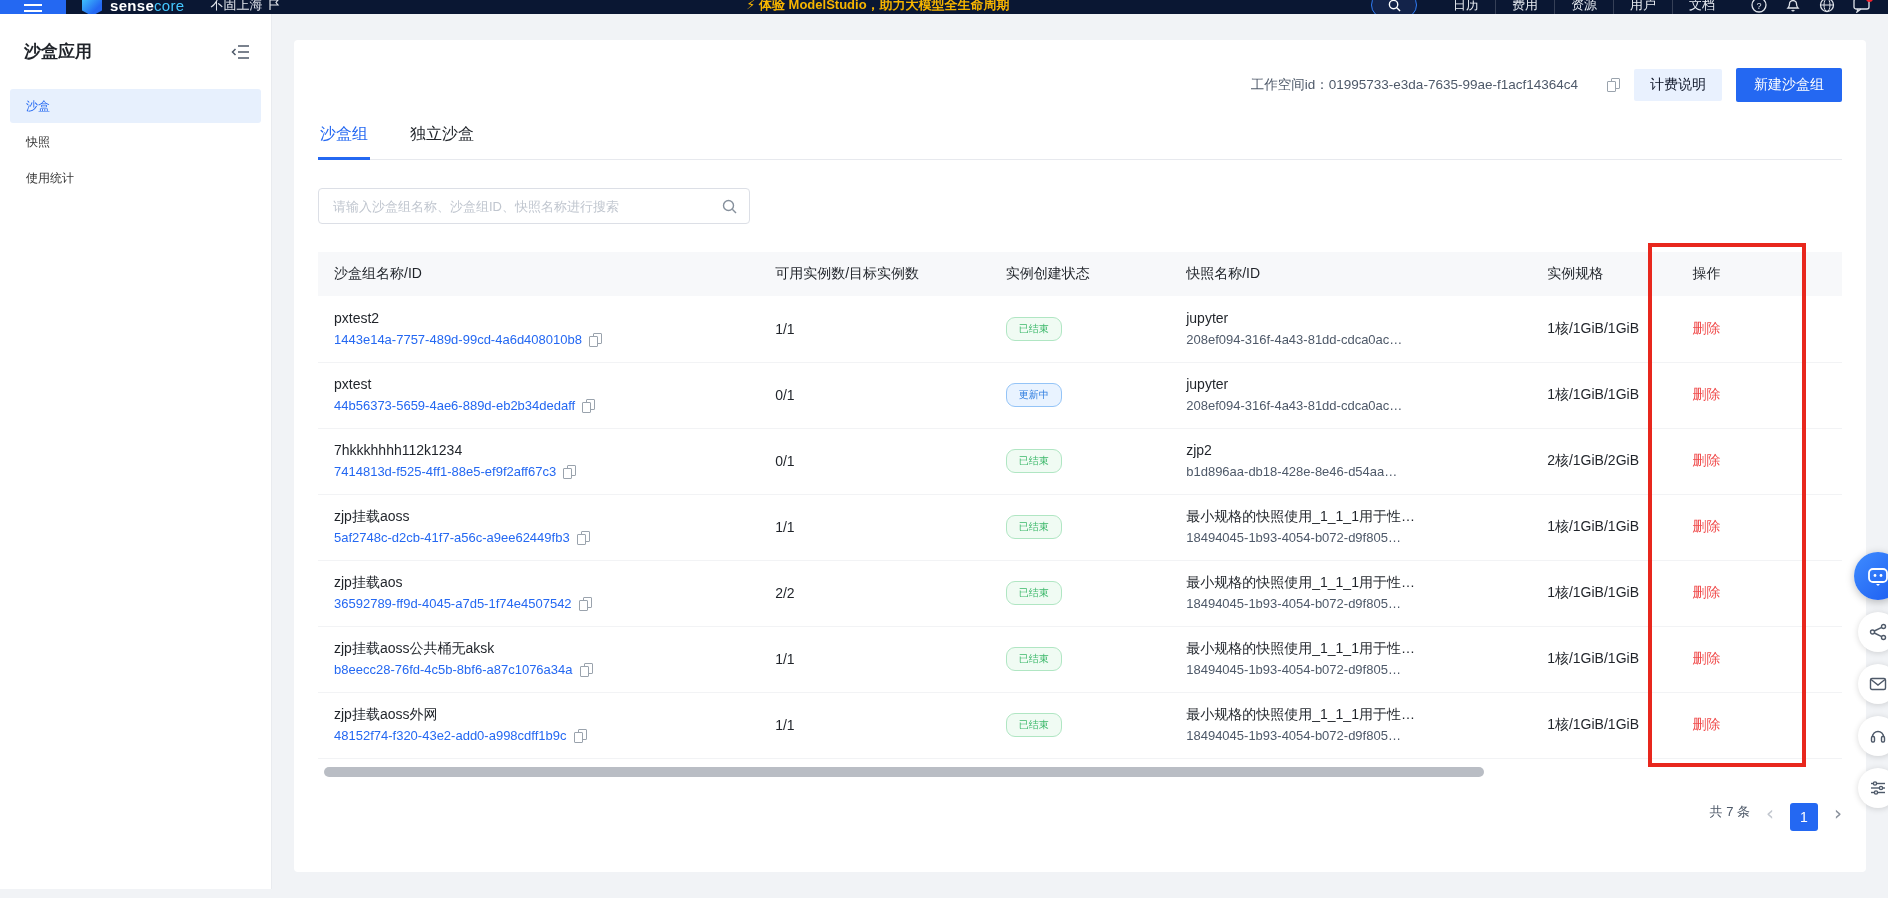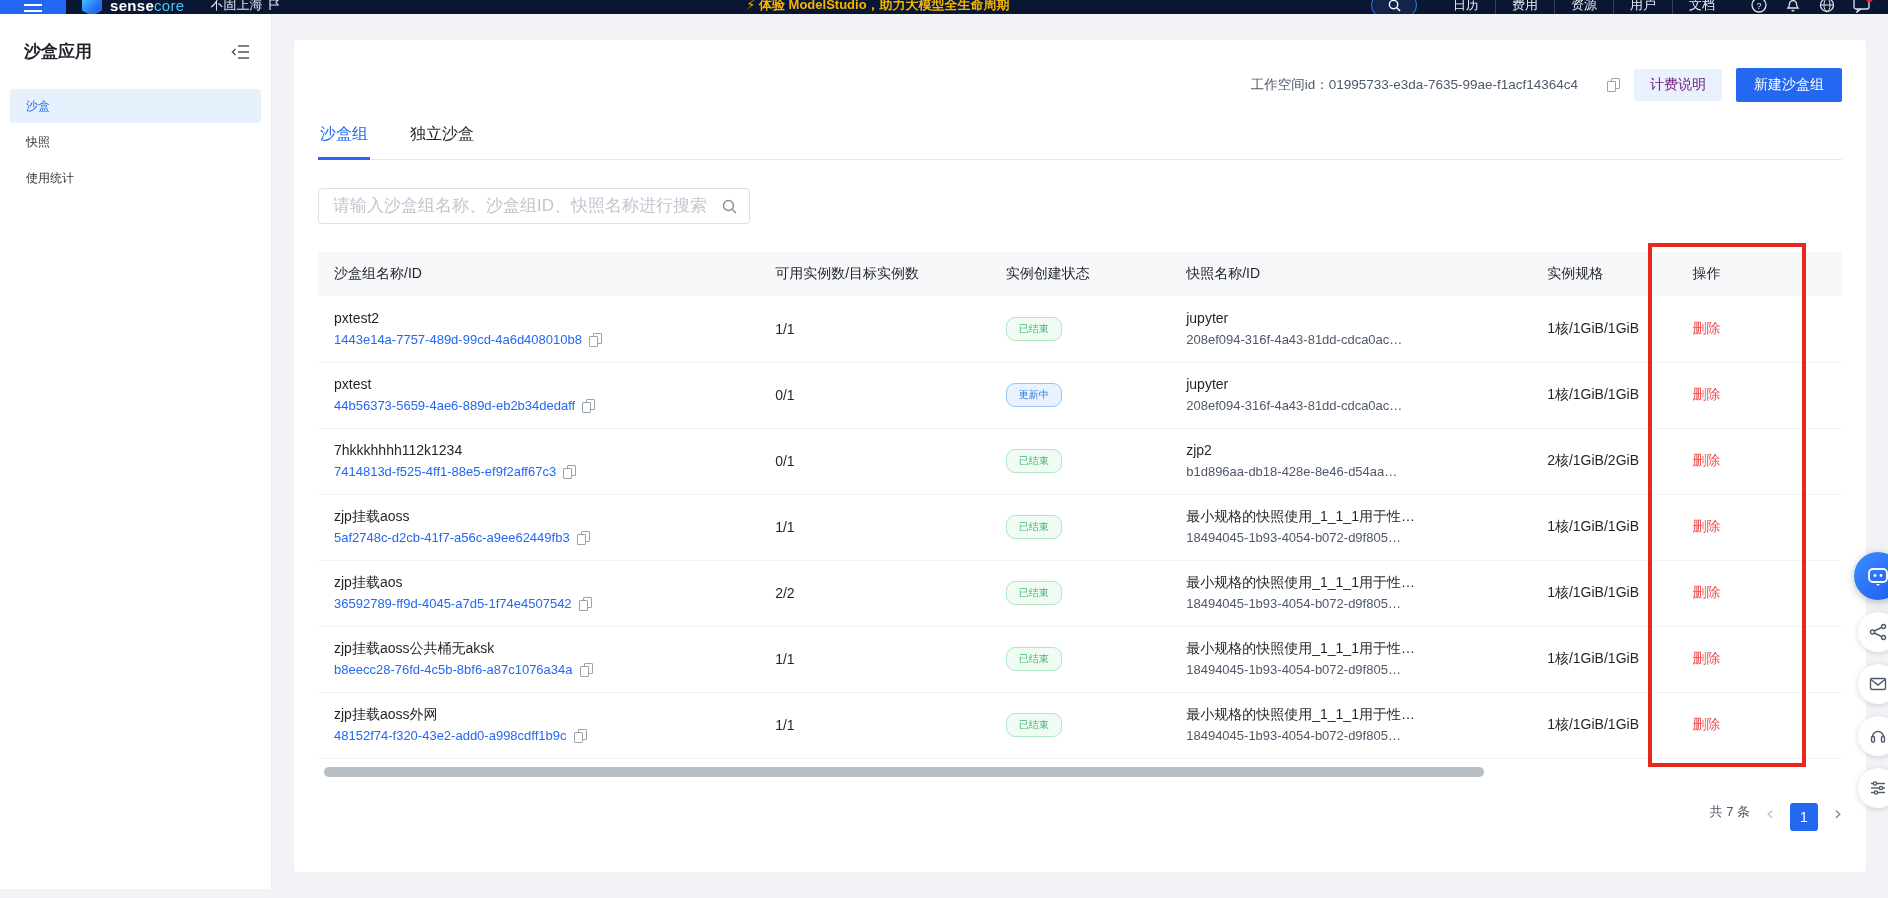--- a/index.html
+++ b/index.html
@@ -38,30 +38,30 @@
   .menu { padding-top:6px; }
   .menu-item { height:34px; margin:2px 10px; padding:0 16px; display:flex; align-items:center; font-size:12px; color:#333; border-radius:3px; cursor:pointer; }
   .menu-item.active { background:#e7f0fd; color:#2468f2; }
 
   
   .main { position:absolute; left:272px; top:14px; right:0; bottom:0; padding:26px 22px; overflow:hidden; }
   .card { background:#fff; border-radius:4px; padding:28px 24px 26px; height:100%; position:relative; }
 
   .card-head { display:flex; align-items:center; justify-content:flex-end; gap:14px; }
   .workspace { display:flex; align-items:center; gap:22px; font-size:13.5px; color:#4e5969; }
-  .btn-light { height:32px; padding:0 16px; background:#e9f1fe; color:#701a75; font-size:14px; border:none; border-radius:2px; cursor:pointer; }
+  .btn-light { height:32px; padding:0 16px; background:#e9f1fe; color:#0f172a; font-size:14px; border:none; border-radius:2px; cursor:pointer; }
   .btn-primary { height:34px; padding:0 18px; background:#2468f2; color:#fff; font-size:14px; border:none; border-radius:2px; cursor:pointer; }
 
   .tabs { display:flex; gap:38px; margin-top:14px; border-bottom:1px solid #e7e9ee; }
   .tab { font-size:16px; color:#1f2329; padding:8px 2px 14px; position:relative; cursor:pointer; }
   .tab.active { color:#2468f2; }
   .tab.active::after { content:""; position:absolute; left:0; right:0; bottom:-1px; height:3px; background:#2468f2; }
 
   .search { margin-top:28px; width:432px; height:36px; border:1px solid #dcdfe6; border-radius:4px; display:flex; align-items:center; padding:0 12px; background:#fff; }
-  .search input { flex:1; border:none; outline:none; font-size:17px; color:#0c4a6e; background:transparent; font-family:inherit; }
+  .search input { flex:1; border:none; outline:none; font-size:13px; color:#0c4a6e; background:transparent; font-family:inherit; }
   .search input::placeholder { color:#c0c6cf; }
   .search .sicon { color:#86909c; display:flex; }
 
   .table-wrap { margin-top:28px; position:relative; }
   table { width:100%; border-collapse:collapse; table-layout:fixed; }
   thead th { background:#f7f8fa; height:44px; text-align:left; padding:0 16px; font-size:14px; font-weight:500; color:#1f2329; }
   tbody td { height:66px; padding:0 16px; border-bottom:1px solid #f2f3f5; vertical-align:middle; font-size:14px; color:#1f2329; }
   .line1 { font-size:14px; color:#1f2329; line-height:20px; }
   .line2 { display:flex; align-items:center; line-height:20px; margin-top:2px; }
   .id-link { font-size:13px; color:#2468f2; text-decoration:none; cursor:pointer; }

